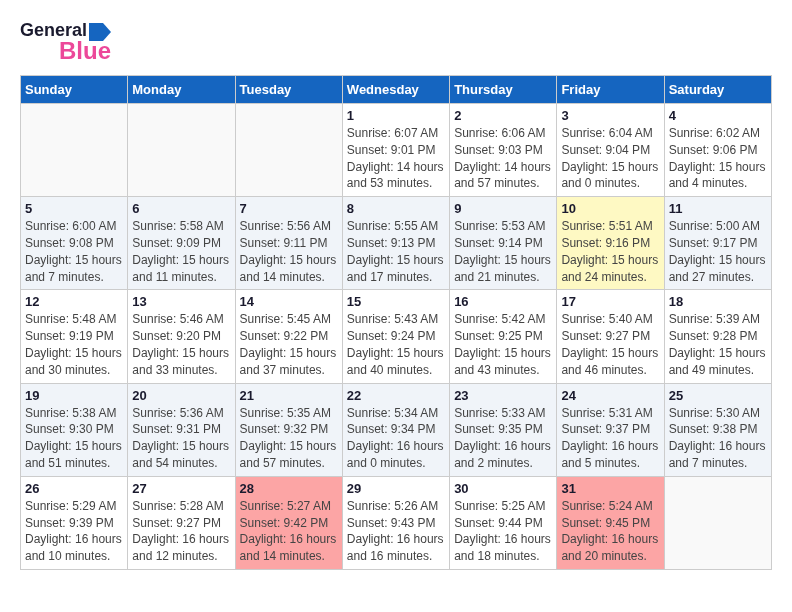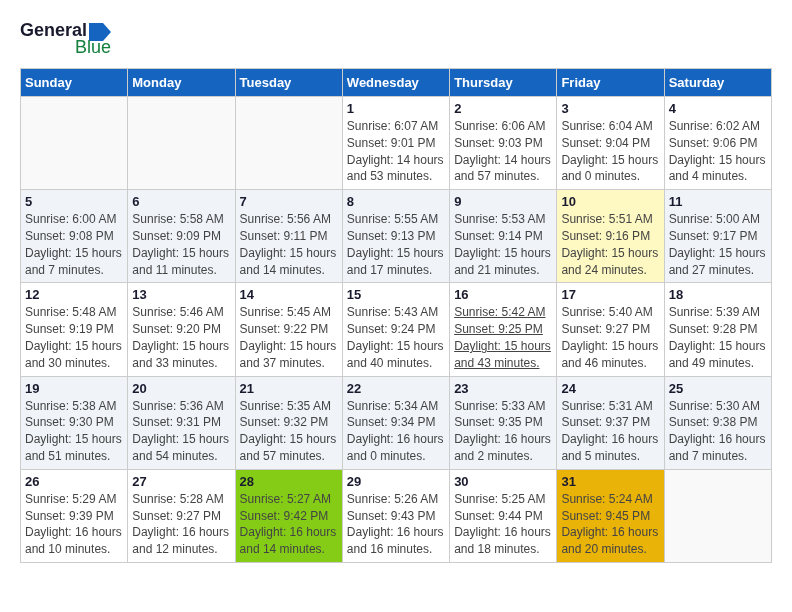--- a/index.html
+++ b/index.html
@@ -89,21 +89,21 @@
 <body>
 
 <div class="header">
   <div class="logo">
     <div class="logo-top">
       <span style="font-size:18px;font-weight:bold;color:#1a1a2e;">General</span>
       <svg width="22" height="18" viewBox="0 0 22 18" style="margin-left:2px;margin-top:2px;">
         <polygon points="0,0 14,0 22,9 14,18 0,18" fill="#1565C0"></polygon>
       </svg>
     </div>
-    <span style="font-size:18px;font-weight:normal;color:#15803d;margin-top:-4px;">Blue</span>
+    <span style="font-size:24px;font-weight:bold;color:#ec4899;margin-top:-4px;">Blue</span>
   </div>
   <div class="title-block">
     <div class="calendar-title"></div>
     <div class="calendar-subtitle"></div>
   </div>
 </div>
 
 <table>
   <thead>
     <tr>
@@ -225,21 +225,21 @@
         </td>
         <td class="day-cell" style="background: rgb(255, 255, 255);">
           <span class="day-number">15</span>
           <div class="day-info" style="white-space: pre-line;">Sunrise: 5:43 AM
 Sunset: 9:24 PM
 Daylight: 15 hours
 and 40 minutes.</div>
         </td>
         <td class="day-cell" style="background: rgb(255, 255, 255);">
           <span class="day-number">16</span>
-          <div class="day-info" style="white-space: pre-line; text-decoration: underline;">Sunrise: 5:42 AM
+          <div class="day-info" style="white-space: pre-line;">Sunrise: 5:42 AM
 Sunset: 9:25 PM
 Daylight: 15 hours
 and 43 minutes.</div>
         </td>
         <td class="day-cell" style="background: rgb(255, 255, 255);">
           <span class="day-number">17</span>
           <div class="day-info" style="white-space: pre-line;">Sunrise: 5:40 AM
 Sunset: 9:27 PM
 Daylight: 15 hours
 and 46 minutes.</div>
@@ -311,42 +311,42 @@
 Daylight: 16 hours
 and 10 minutes.</div>
         </td>
         <td class="day-cell" style="background: rgb(255, 255, 255);">
           <span class="day-number">27</span>
           <div class="day-info" style="white-space: pre-line;">Sunrise: 5:28 AM
 Sunset: 9:27 PM
 Daylight: 16 hours
 and 12 minutes.</div>
         </td>
-        <td class="day-cell" style="background: #84cc16;">
+        <td class="day-cell" style="background: #fca5a5;">
           <span class="day-number">28</span>
           <div class="day-info" style="white-space: pre-line;">Sunrise: 5:27 AM
 Sunset: 9:42 PM
 Daylight: 16 hours
 and 14 minutes.</div>
         </td>
         <td class="day-cell" style="background: rgb(255, 255, 255);">
           <span class="day-number">29</span>
           <div class="day-info" style="white-space: pre-line;">Sunrise: 5:26 AM
 Sunset: 9:43 PM
 Daylight: 16 hours
 and 16 minutes.</div>
         </td>
         <td class="day-cell" style="background: rgb(255, 255, 255);">
           <span class="day-number">30</span>
           <div class="day-info" style="white-space: pre-line;">Sunrise: 5:25 AM
 Sunset: 9:44 PM
 Daylight: 16 hours
 and 18 minutes.</div>
         </td>
-        <td class="day-cell" style="background: #eab308;">
+        <td class="day-cell" style="background: #fca5a5;">
           <span class="day-number">31</span>
           <div class="day-info" style="white-space: pre-line;">Sunrise: 5:24 AM
 Sunset: 9:45 PM
 Daylight: 16 hours
 and 20 minutes.</div>
         </td>
         <td class="day-cell empty" style="background: rgb(245, 245, 245);"></td>
       </tr>
     </tbody>
 </table>

